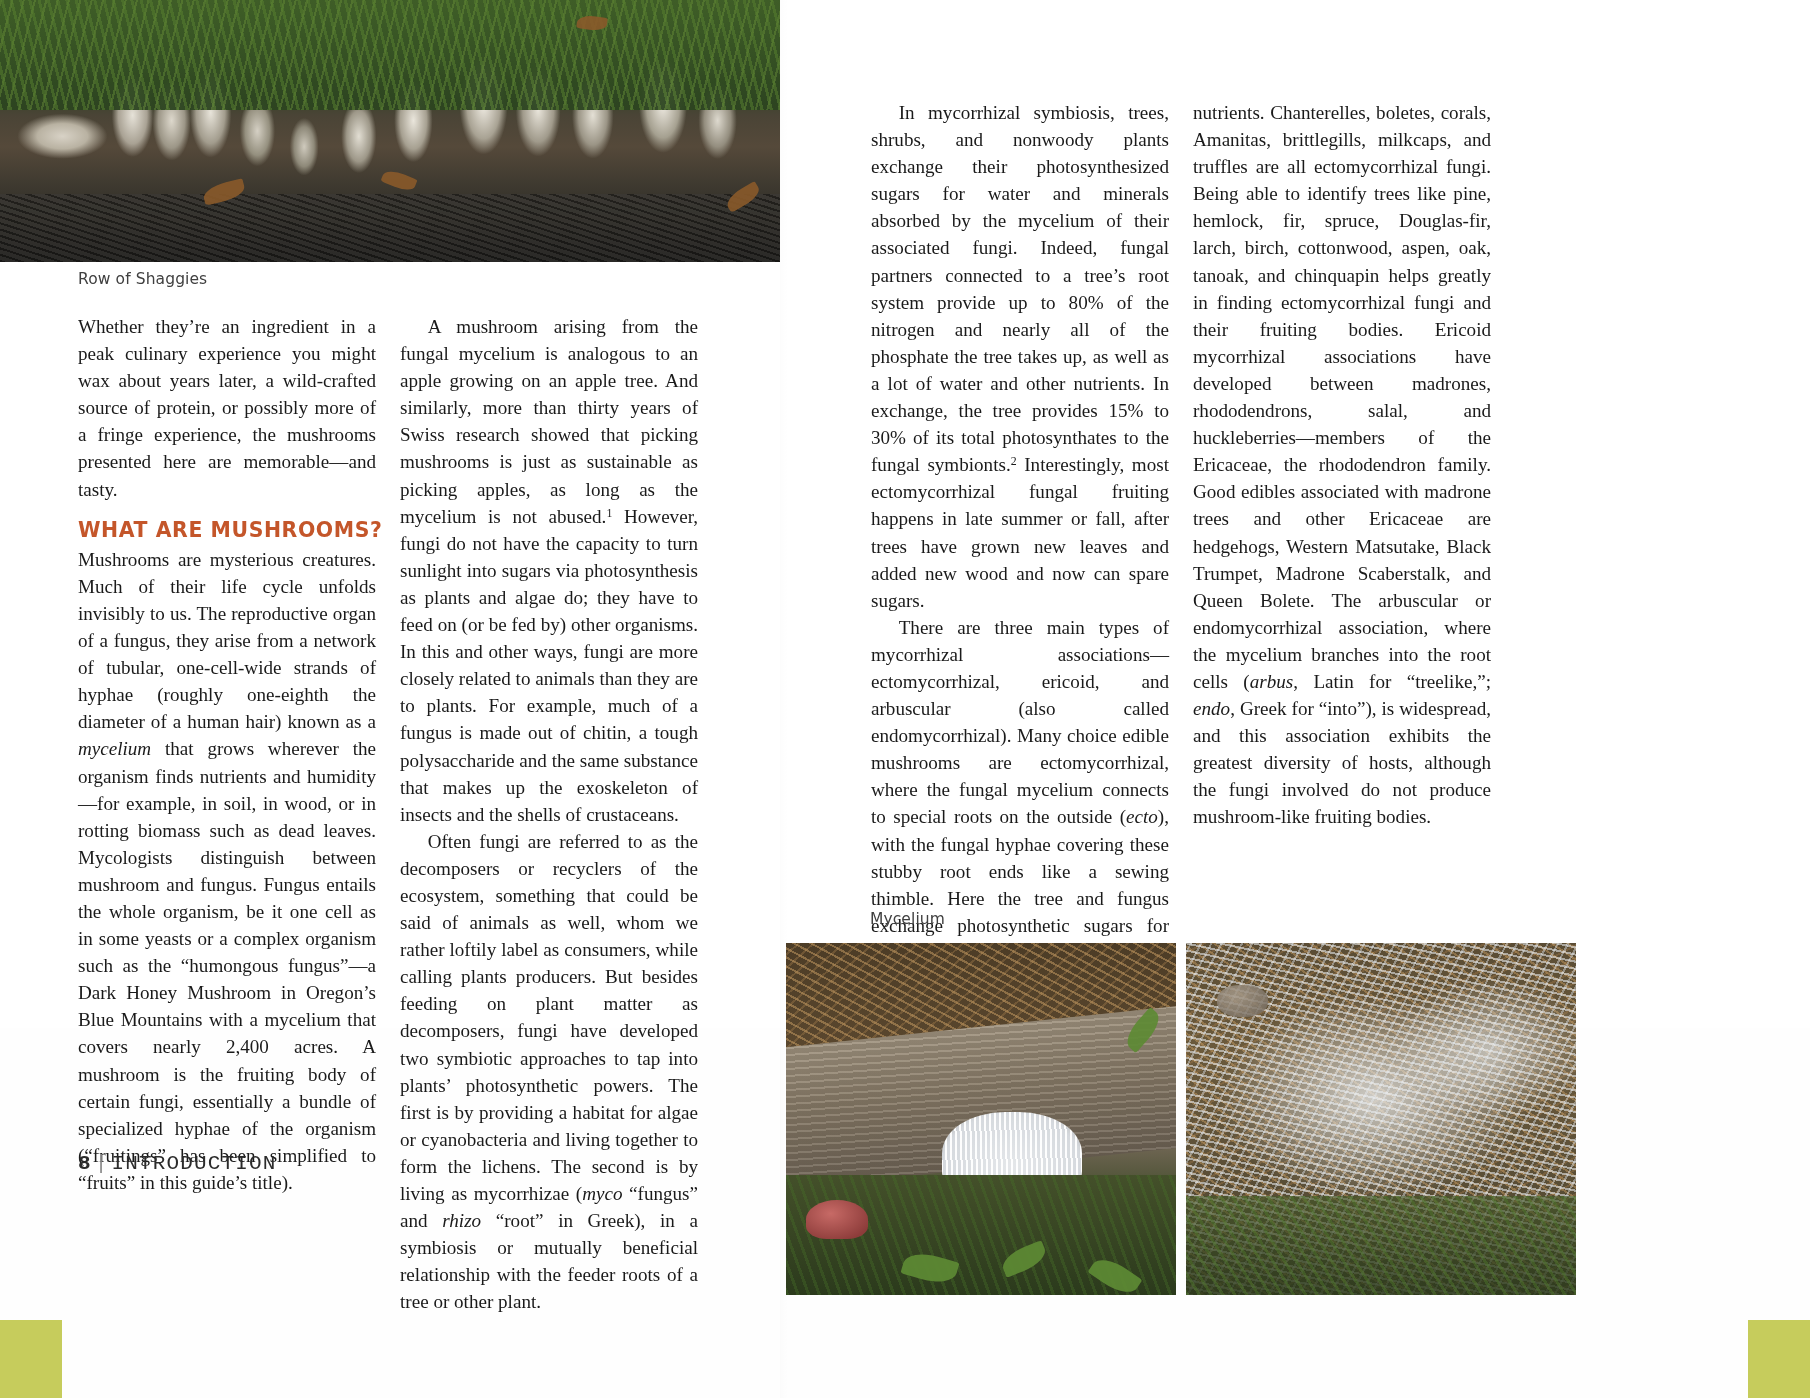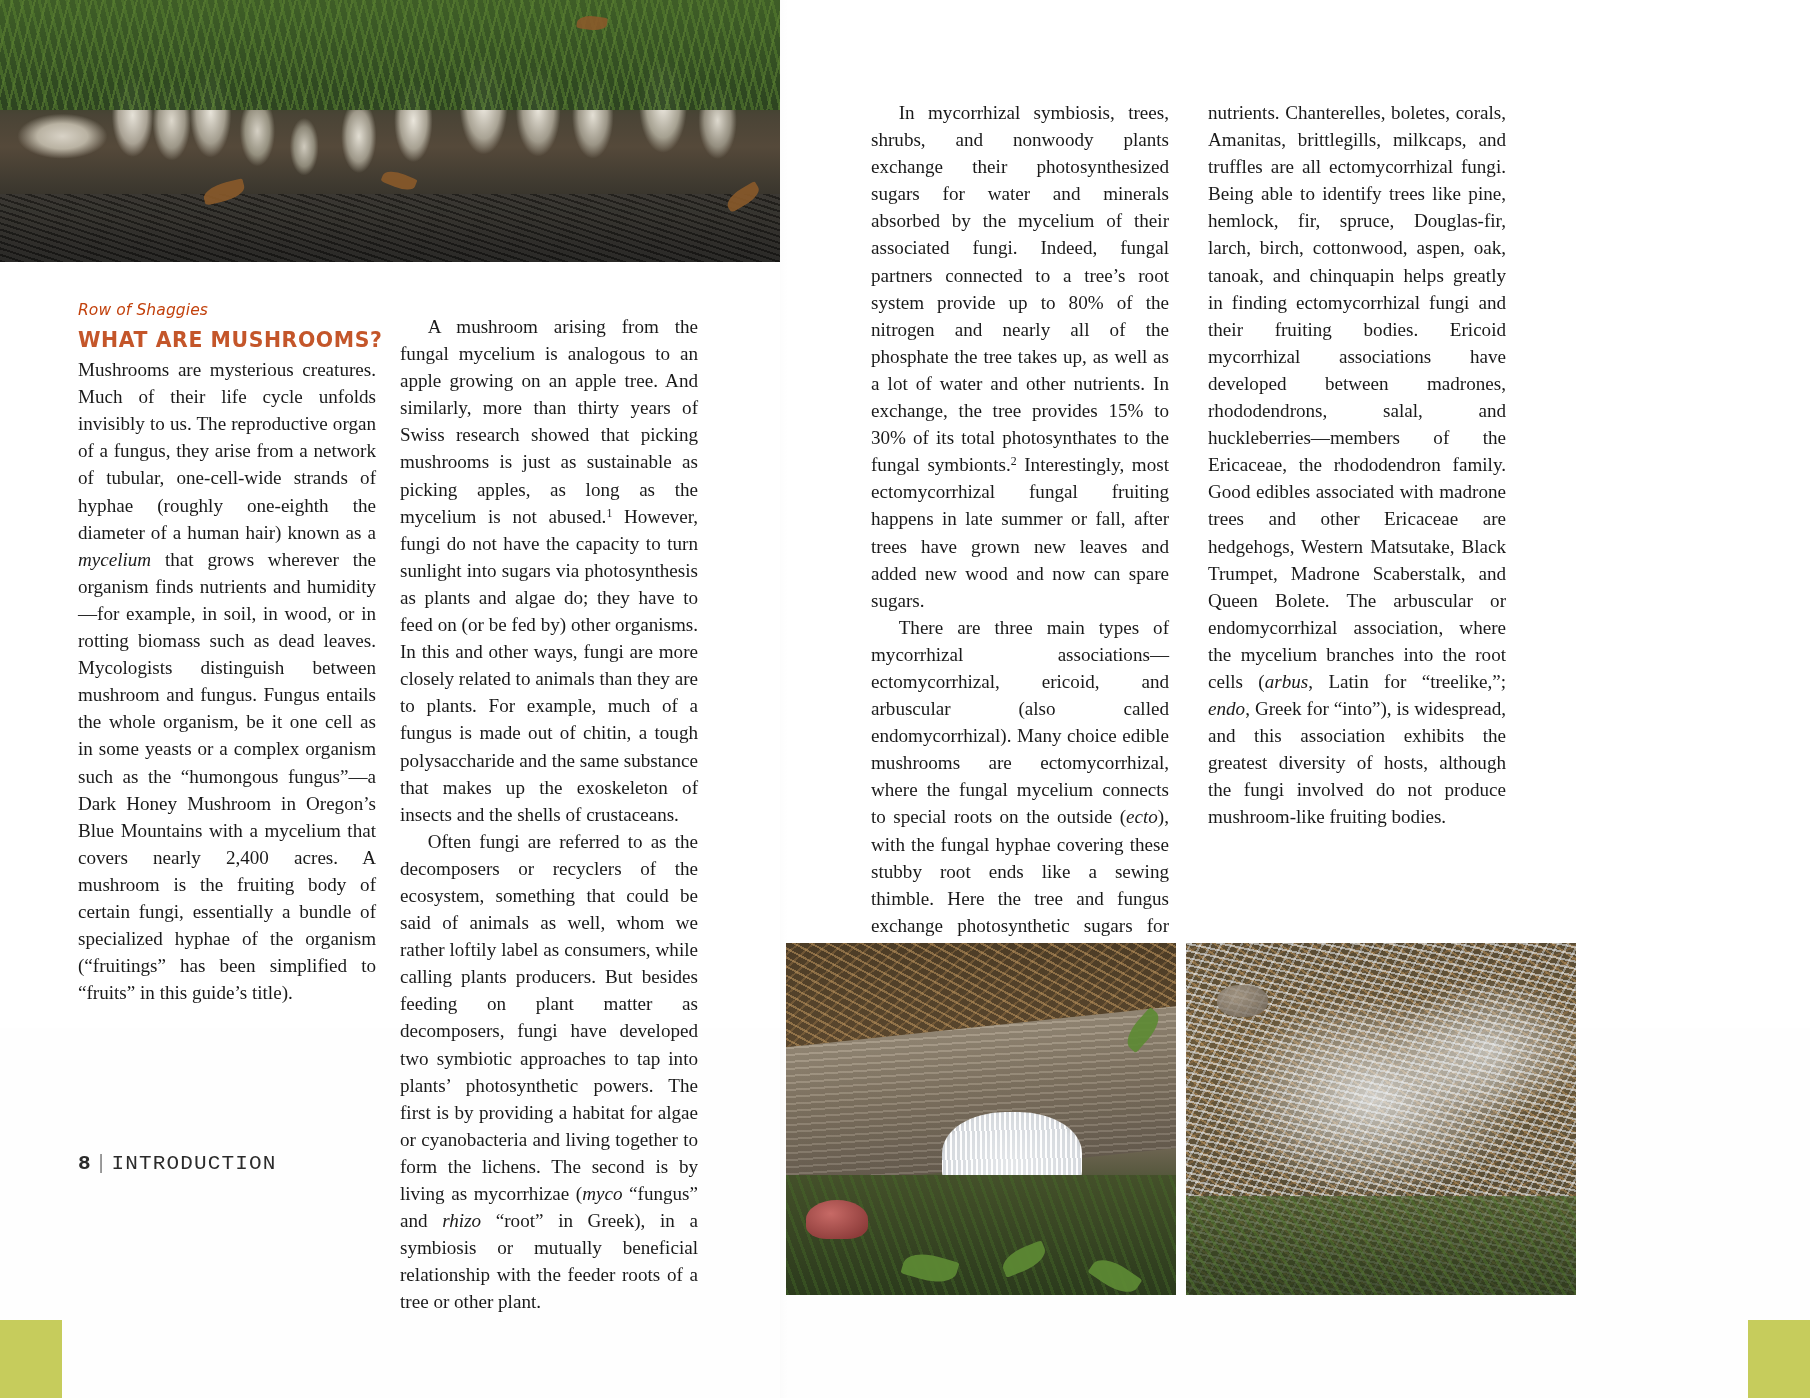--- a/index.html
+++ b/index.html
@@ -158,26 +158,24 @@
     position: absolute; left: 8%; top: 12%; width: 13%; height: 9%;
     border-radius: 46%;
     background: radial-gradient(ellipse at 38% 34%, #a89c8c, #6e655a);
     opacity: .85;
   }
 
   
   .caption {
     position: absolute;
     font-family: "DejaVu Sans", sans-serif;
-    font-style: italic;
     font-size: 15.5px;
-    color: #c2410c;
+    color: #404040;
     letter-spacing: .1px;
     white-space: nowrap;
-    margin-top: 31px;
   }
   #caption-shaggies { left: 78px; top: 270px; }
   #caption-mycelium { left: 870px; top: 910px; }
 
   
   .col {
     position: absolute;
     font-size: 19.1px;
     line-height: 27.1px;
     color: #1a1a1a;
@@ -261,20 +259,21 @@
       <div class="soil"></div>
       <div class="leaf" style="left:26%;top:70%;width:42px;height:18px;transform:rotate(-14deg)"></div>
       <div class="leaf" style="left:49%;top:66%;width:34px;height:15px;transform:rotate(22deg)"></div>
       <div class="leaf" style="left:74%;top:6%;width:30px;height:14px;transform:rotate(8deg)"></div>
       <div class="leaf" style="left:93%;top:72%;width:36px;height:16px;transform:rotate(-30deg)"></div>
     </div>
 
     <div class="caption" id="caption-shaggies">Row of Shaggies</div>
 
     <div class="col" id="col-l1">
+      <p>Whether they’re an ingredient in a peak culinary experience you might wax about years later, a wild-crafted source of protein, or possibly more of a fringe experience, the mushrooms presented here are memorable—and tasty.</p>
       <div class="section-head">WHAT ARE MUSHROOMS?</div>
       <p class="cont"><span>Mushrooms are mysterious creatures. Much of their life cycle unfolds invisibly to us. The reproductive organ of a fungus, they arise from a network of tubular, one-cell-wide strands of hyphae (roughly one-eighth the diameter of a human hair) known as a </span><em>mycelium</em><span> that grows wherever the organism finds nutrients and humidity—for example, in soil, in wood, or in rotting biomass such as dead leaves. Mycologists distinguish between mushroom and fungus. Fungus entails the whole organism, be it one cell as in some yeasts or a complex organism such as the “humongous fungus”—a Dark Honey Mushroom in Oregon’s Blue Mountains with a mycelium that covers nearly 2,400 acres. A mushroom is the fruiting body of certain fungi, essentially a bundle of specialized hyphae of the organism (“fruitings” has been simplified to “fruits” in this guide’s title).</span></p>
     </div>
 
     <div class="col" id="col-l2">
       <p class="cont" style="text-indent:1.45em"><span>A mushroom arising from the fungal mycelium is analogous to an apple growing on an apple tree. And similarly, more than thirty years of Swiss research showed that picking mushrooms is just as sustainable as picking apples, as long as the mycelium is not abused.</span><sup>1</sup><span> However, fungi do not have the capacity to turn sunlight into sugars via photosynthesis as plants and algae do; they have to feed on (or be fed by) other organisms. In this and other ways, fungi are more closely related to animals than they are to plants. For example, much of a fungus is made out of chitin, a tough polysaccharide and the same substance that makes up the exoskeleton of insects and the shells of crustaceans.</span></p>
       <p><span>Often fungi are referred to as the decomposers or recyclers of the ecosystem, something that could be said of animals as well, whom we rather loftily label as consumers, while calling plants producers. But besides feeding on plant matter as decomposers, fungi have developed two symbiotic approaches to tap into plants’ photosynthetic powers. The first is by providing a habitat for algae or cyanobacteria and living together to form the lichens. The second is by living as mycorrhizae (</span><em>myco</em><span> “fungus” and </span><em>rhizo</em><span> “root” in Greek), in a symbiosis or mutually beneficial relationship with the feeder roots of a tree or other plant.</span></p>
     </div>
 
     <div class="folio" id="folio-left">
@@ -284,21 +283,21 @@
     <div class="corner-block" id="corner-left"></div>
   </div>
 
   <div class="page page-right">
 
     <div class="col" id="col-r1" style="left:87px">
       <p class="cont" style="text-indent:1.45em"><span>In mycorrhizal symbiosis, trees, shrubs, and nonwoody plants exchange their photosynthesized sugars for water and minerals absorbed by the mycelium of their associated fungi. Indeed, fungal partners connected to a tree’s root system provide up to 80% of the nitrogen and nearly all of the phosphate the tree takes up, as well as a lot of water and other nutrients. In exchange, the tree provides 15% to 30% of its total photosynthates to the fungal symbionts.</span><sup>2</sup><span> Interestingly, most ectomycorrhizal fungal fruiting happens in late summer or fall, after trees have grown new leaves and added new wood and now can spare sugars.</span></p>
       <p><span>There are three main types of mycorrhizal associations—ectomycorrhizal, ericoid, and arbuscular (also called endomycorrhizal). Many choice edible mushrooms are ectomycorrhizal, where the fungal mycelium connects to special roots on the outside (</span><em>ecto</em><span>), with the fungal hyphae covering these stubby root ends like a sewing thimble. Here the tree and fungus exchange photosynthetic sugars for soil minerals and</span></p>
     </div>
 
-    <div class="col" id="col-r2" style="left:424px">
+    <div class="col" id="col-r2" style="left:409px">
       <p class="cont"><span>nutrients. Chanterelles, boletes, corals, Amanitas, brittlegills, milkcaps, and truffles are all ectomycorrhizal fungi. Being able to identify trees like pine, hemlock, fir, spruce, Douglas-fir, larch, birch, cottonwood, aspen, oak, tanoak, and chinquapin helps greatly in finding ectomycorrhizal fungi and their fruiting bodies. Ericoid mycorrhizal associations have developed between madrones, rhododendrons, salal, and huckleberries—members of the Ericaceae, the rhododendron family. Good edibles associated with madrone trees and other Ericaceae are hedgehogs, Western Matsutake, Black Trumpet, Madrone Scaberstalk, and Queen Bolete. The arbuscular or endomycorrhizal association, where the mycelium branches into the root cells (</span><em>arbus</em><span>, Latin for “treelike,”; </span><em>endo</em><span>, Greek for “into”), is widespread, and this association exhibits the greatest diversity of hosts, although the fungi involved do not produce mushroom-like fruiting bodies.</span></p>
     </div>
 
     <div class="caption" id="caption-mycelium" style="left:86px;top:910px">Mycelium</div>
 
     <div class="photo" id="photo-mycelium-log" style="left:2px;top:943px">
       <div class="duff"></div>
       <div class="log"></div>
       <div class="coral"></div>
       <div class="floor"></div>

